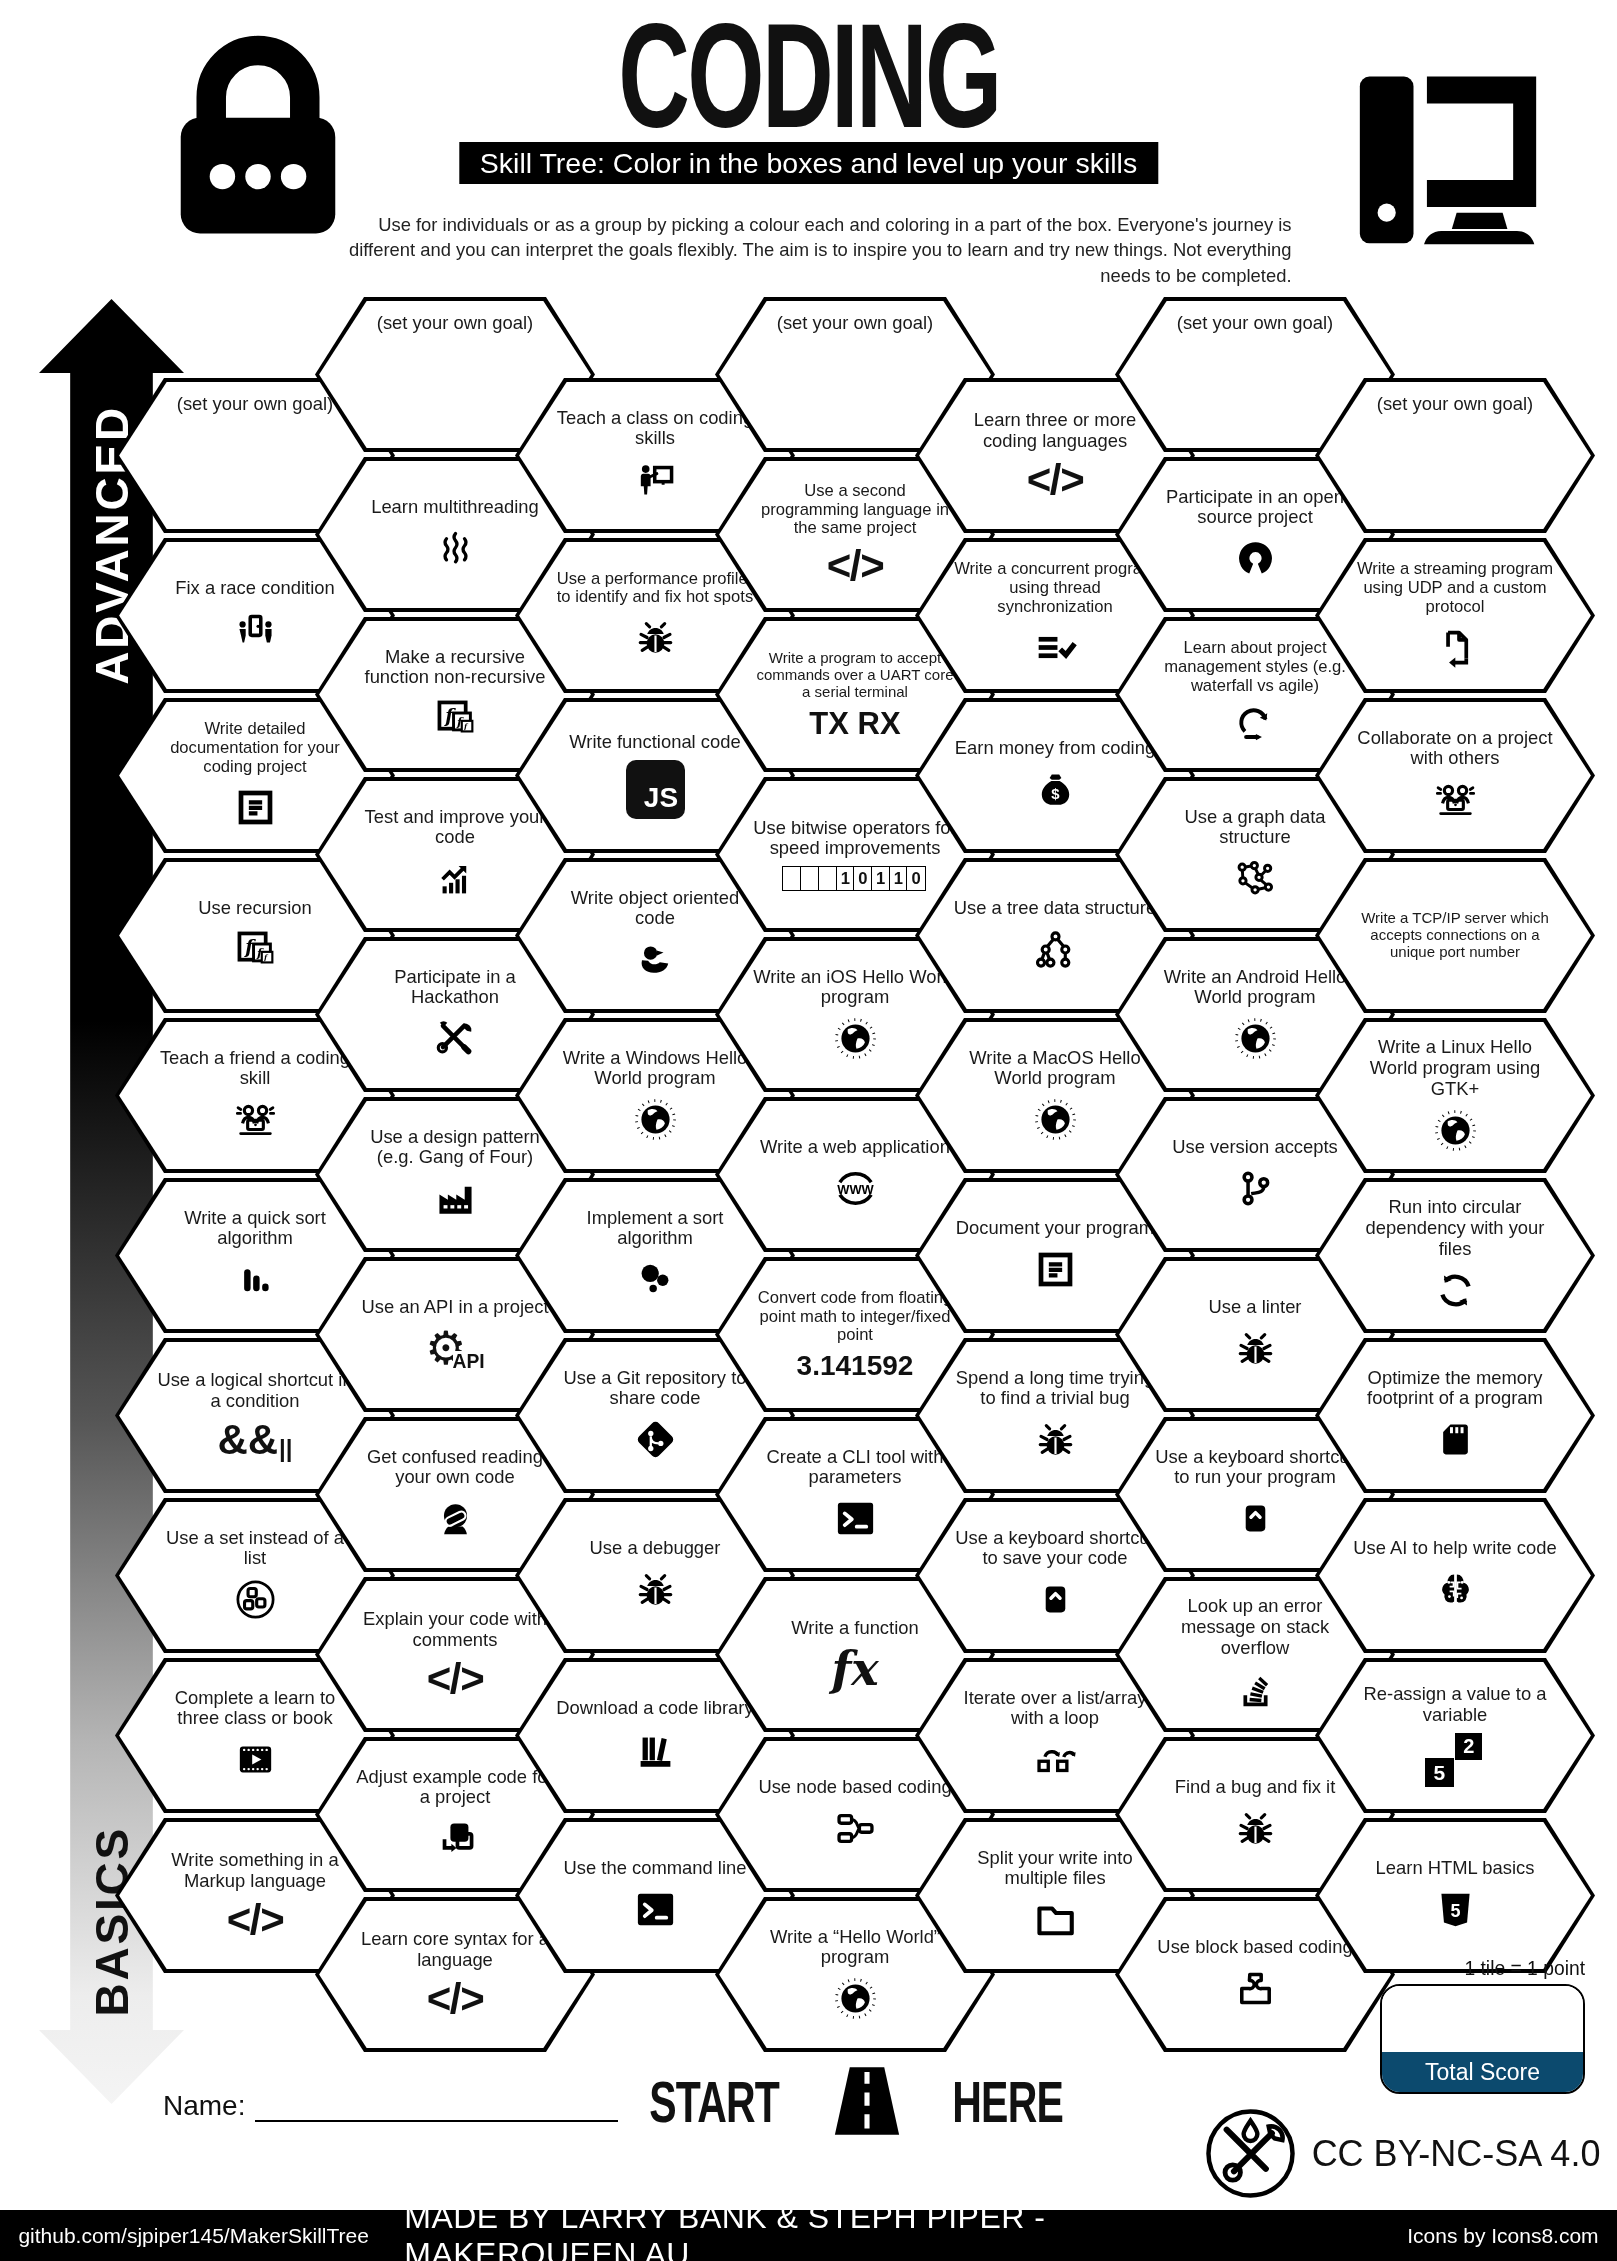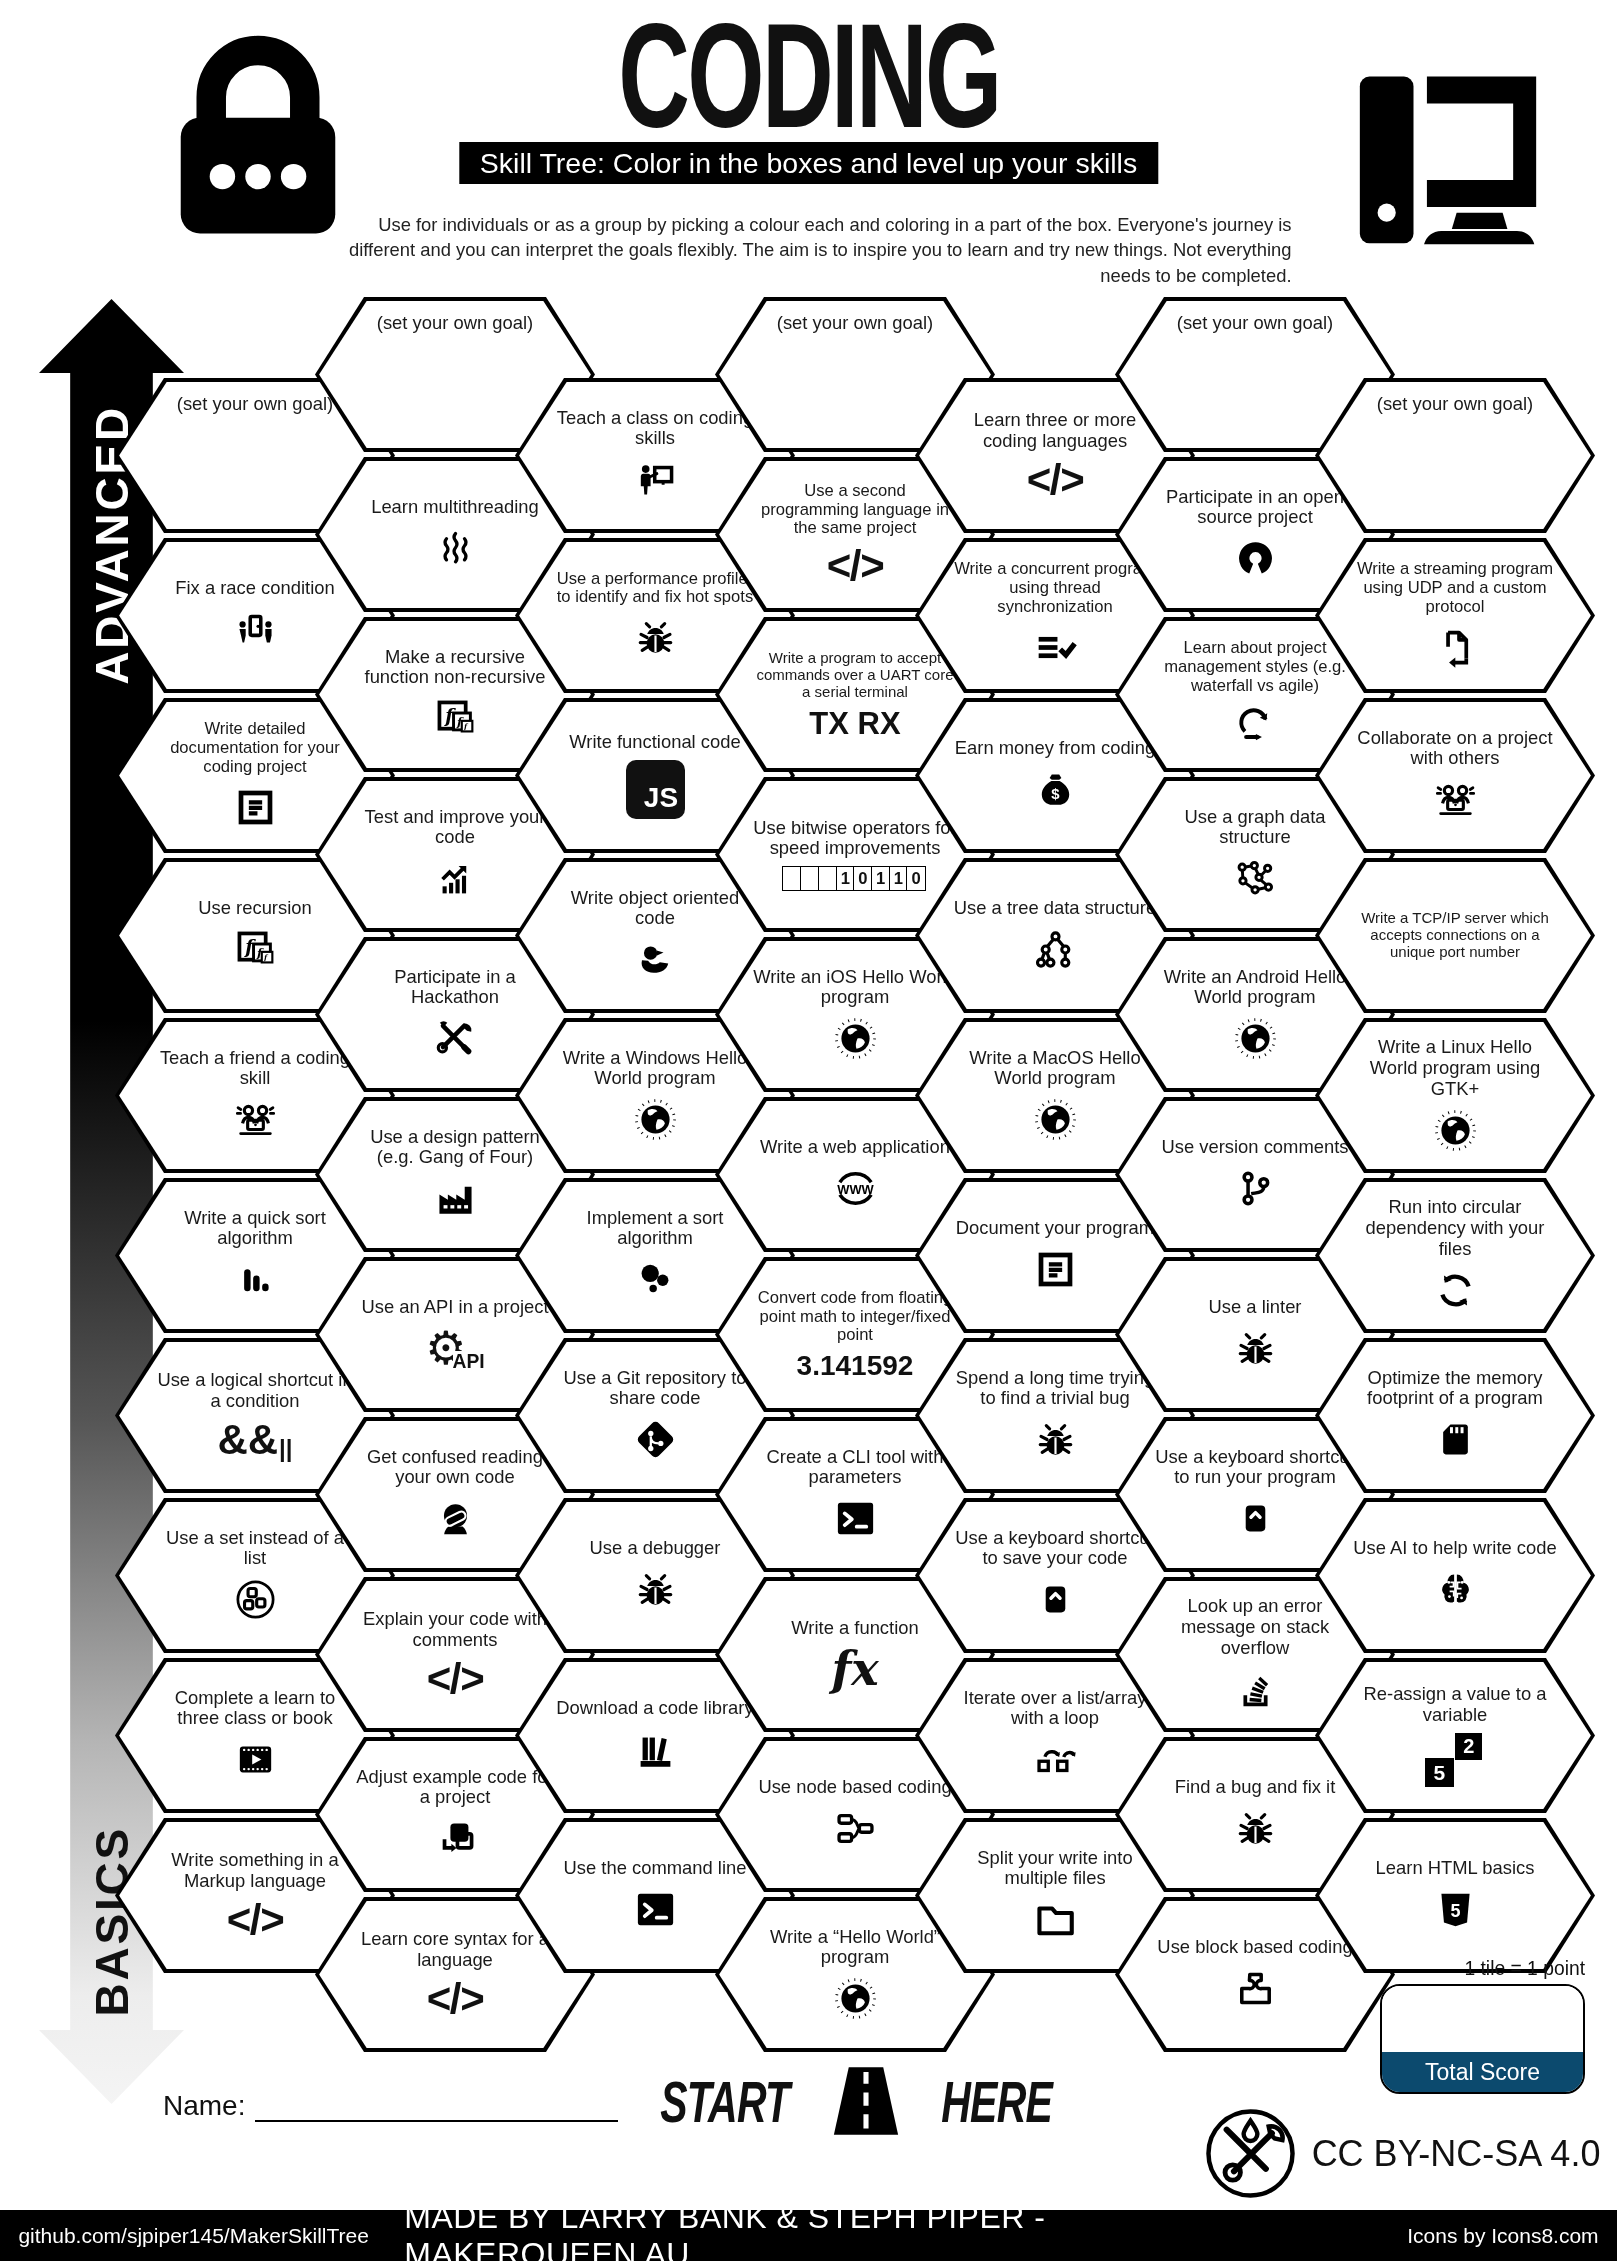--- a/index.html
+++ b/index.html
@@ -51,21 +51,21 @@
   .bits{display:flex;}
   .bits i,.bits b{display:flex;align-items:center;justify-content:center;width:17.5px;height:23px;
        border:1.8px solid #000;margin-left:-1.8px;font-style:normal;font-size:16.6px;font-weight:bold;background:#fff;}
   .reassign{position:relative;width:60px;height:54px;}
   .reassign b{position:absolute;display:flex;align-items:center;justify-content:center;
        background:#000;color:#fff;font-weight:bold;}
   .r5{left:0;bottom:0;width:28.5px;height:28.5px;font-size:21px;}
   .r2{right:2.8px;top:0;width:27px;height:27px;font-size:20px;}
   
   #start-here{position:absolute;left:692px;top:2054px;width:326px;display:flex;align-items:center;
-       justify-content:center;gap:16px;font-style:italic;}
+       justify-content:center;gap:26px;}
   .start-word{font-size:50px;font-weight:bold;letter-spacing:-0.9px;transform:scale(.82,1.15);}
   #road-icon svg{height:94px;width:auto;}
   #name-row{position:absolute;left:163px;top:2090px;display:flex;align-items:flex-end;}
   #name-label{font-size:28px;}
   #name-line{display:inline-block;width:363px;border-bottom:2.3px solid #000;margin-left:9.2px;height:28px;}
   #score-note{position:absolute;right:32px;top:1958px;font-size:19.3px;}
   #score-box{position:absolute;right:32px;top:1984px;width:205px;height:110px;border:2.8px solid #000;
        border-radius:20px;overflow:hidden;display:flex;flex-direction:column;box-sizing:border-box;background:#fff;}
   #score-fill{flex:1;background:#fff;}
   #score-band{height:40px;background:#0c4a6e;color:#fff;display:flex;align-items:center;justify-content:center;font-size:23px;}
@@ -901,21 +901,21 @@
                 <circle cx="12" cy="12" r="7.2"></circle>
                 <path d="M8 7.4c1.5-1.1 4-1.1 5 .4-1.8.4-2 1.9-3.5 2.1C8 10.1 8 8.9 8 7.4zM13 12c2-.5 3.5.5 3.8 2-.8 1.8-2.3 3-4.3 3.2-.6-1.4-.4-3 .5-5.2z" fill="#fff"></path>
               </svg>
             </div>
           </div>
         </div>
       </div>
       <div class="hex" style="left: 1115px; top: 1097px;">
         <div class="hex-inner">
           <div class="hex-content">
-            <div class="hex-label">Use version comments</div>
+            <div class="hex-label">Use version accepts</div>
             <div class="hex-icon">
               <svg viewBox="0 0 24 24">
                 <g fill="none" stroke="#000" stroke-width="1.8">
                   <circle cx="8.2" cy="6.2" r="2"></circle>
                   <circle cx="8.2" cy="17.8" r="2"></circle>
                   <circle cx="16.2" cy="9" r="2"></circle>
                   <path d="M8.2 8.2v7.6M16.2 11c0 3.3-3.4 3-6.4 3.7"></path>
                 </g>
               </svg>
             </div>

